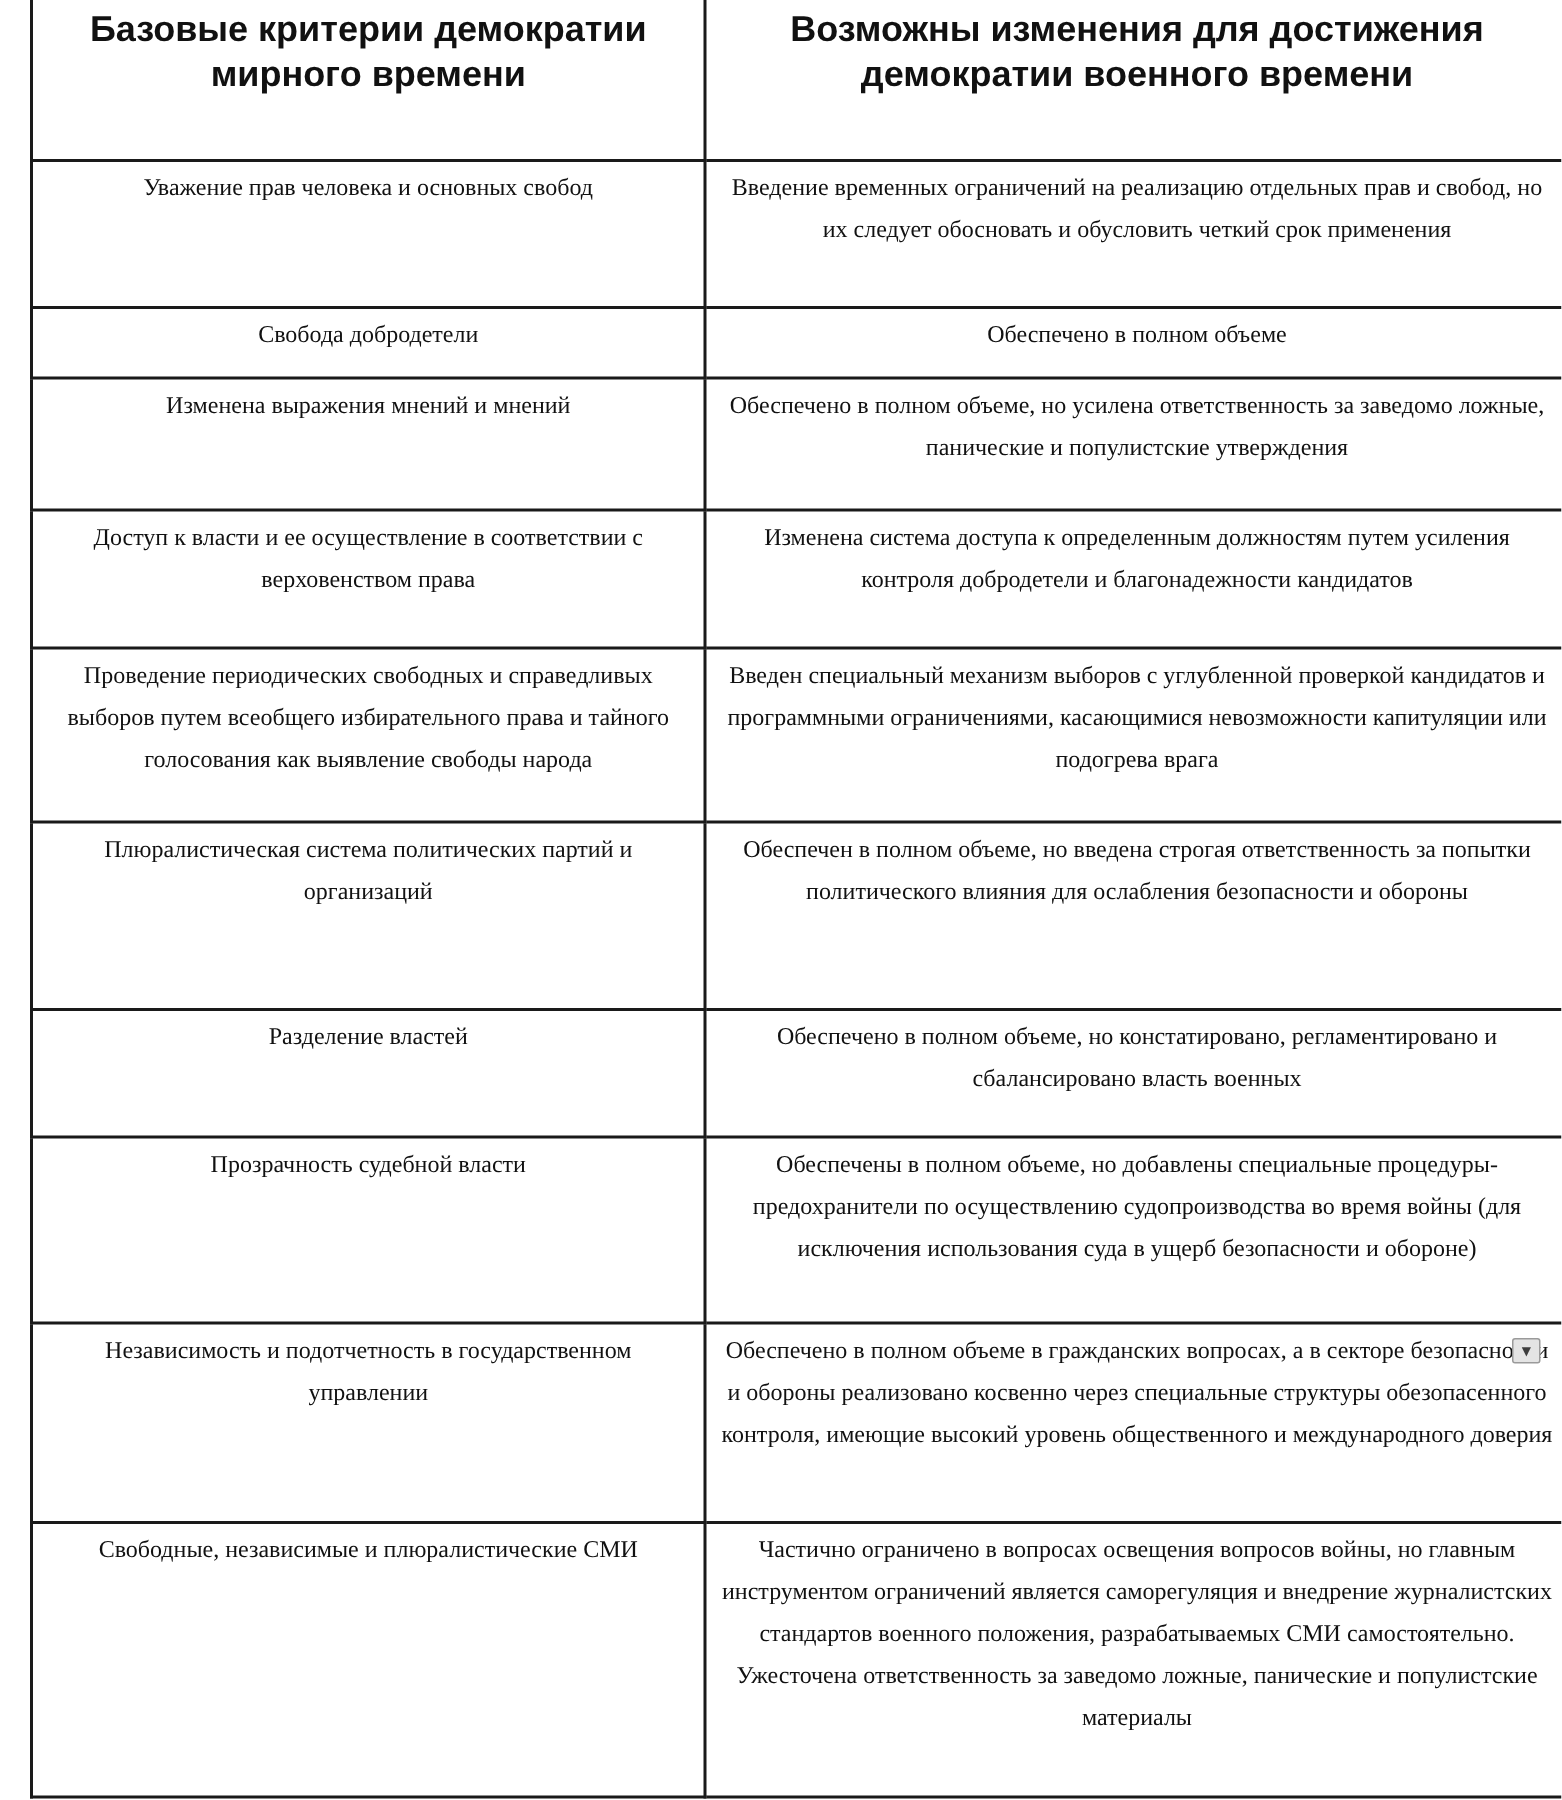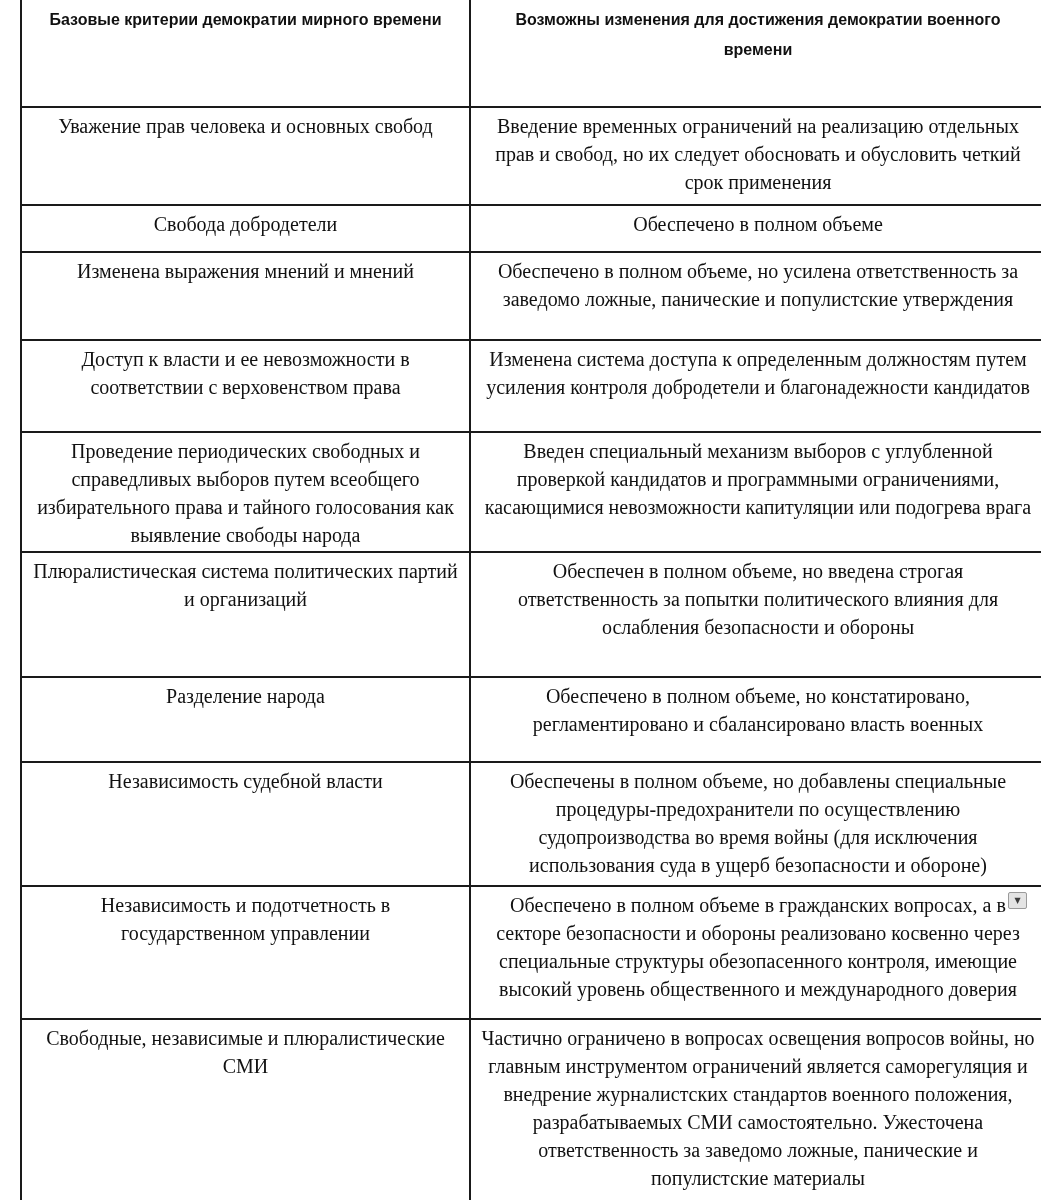--- a/index.html
+++ b/index.html
@@ -20,30 +20,30 @@
     width: 1025px;
     border-collapse: collapse;
     table-layout: fixed;
   }
   table.doc-table td, table.doc-table th {
     border: 2px solid #1a1a1a;
     border-top: none;
     vertical-align: top;
     text-align: center;
     padding: 4px 10px 2px 10px;
-    font-size: 20px;
+    font-size: 16px;
     line-height: 28px;
     font-weight: normal;
     overflow: hidden;
   }
   table.doc-table tr:first-child th { border-top: none; }
   table.doc-table th.hdr {
     font-family: "Liberation Sans", sans-serif;
     font-weight: bold;
-    font-size: 16px;
+    font-size: 24px;
     line-height: 30px;
     padding-top: 5px;
   }
   
   .dropdown-btn {
     position: absolute;
     left: 1008px;
     top: 892px;
     width: 19px;
     height: 17px;
@@ -82,37 +82,37 @@
     </tr>
     <tr style="height:47px">
       <td>Свобода добродетели</td>
       <td>Обеспечено в полном объеме</td>
     </tr>
     <tr style="height:88px">
       <td>Изменена выражения мнений и мнений</td>
       <td>Обеспечено в полном объеме, но усилена ответственность за заведомо ложные, панические и популистские утверждения</td>
     </tr>
     <tr style="height:92px">
-      <td>Доступ к власти и ее невозможности в соответствии с верховенством права</td>
+      <td>Доступ к власти и ее осуществление в соответствии с верховенством права</td>
       <td>Изменена система доступа к определенным должностям путем усиления контроля добродетели и благонадежности кандидатов</td>
     </tr>
     <tr style="height:116px">
       <td>Проведение периодических свободных и справедливых выборов путем всеобщего избирательного права и тайного голосования как выявление свободы народа</td>
       <td>Введен специальный механизм выборов с углубленной проверкой кандидатов и программными ограничениями, касающимися невозможности капитуляции или подогрева врага</td>
     </tr>
     <tr style="height:125px">
       <td>Плюралистическая система политических партий и организаций</td>
       <td>Обеспечен в полном объеме, но введена строгая ответственность за попытки политического влияния для ослабления безопасности и обороны</td>
     </tr>
     <tr style="height:85px">
-      <td>Разделение народа</td>
+      <td>Разделение властей</td>
       <td>Обеспечено в полном объеме, но констатировано, регламентировано и сбалансировано власть военных</td>
     </tr>
     <tr style="height:124px">
-      <td>Независимость судебной власти</td>
+      <td>Прозрачность судебной власти</td>
       <td>Обеспечены в полном объеме, но добавлены специальные процедуры-предохранители по осуществлению судопроизводства во время войны (для исключения использования суда в ущерб безопасности и обороне)</td>
     </tr>
     <tr style="height:133px">
       <td>Независимость и подотчетность в государственном управлении</td>
       <td>Обеспечено в полном объеме в гражданских вопросах, а в секторе безопасности и обороны реализовано косвенно через специальные структуры обезопасенного контроля, имеющие высокий уровень общественного и международного доверия</td>
     </tr>
     <tr style="height:183px">
       <td>Свободные, независимые и плюралистические СМИ</td>
       <td>Частично ограничено в вопросах освещения вопросов войны, но главным инструментом ограничений является саморегуляция и внедрение журналистских стандартов военного положения, разрабатываемых СМИ самостоятельно. Ужесточена ответственность за заведомо ложные, панические и популистские материалы</td>
     </tr>

